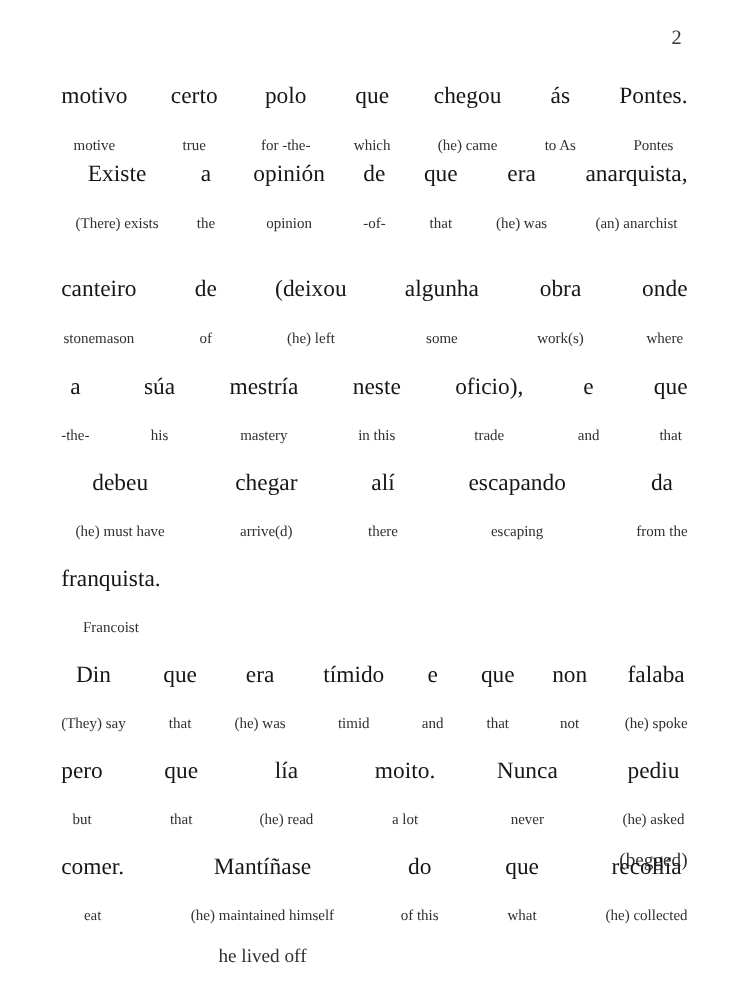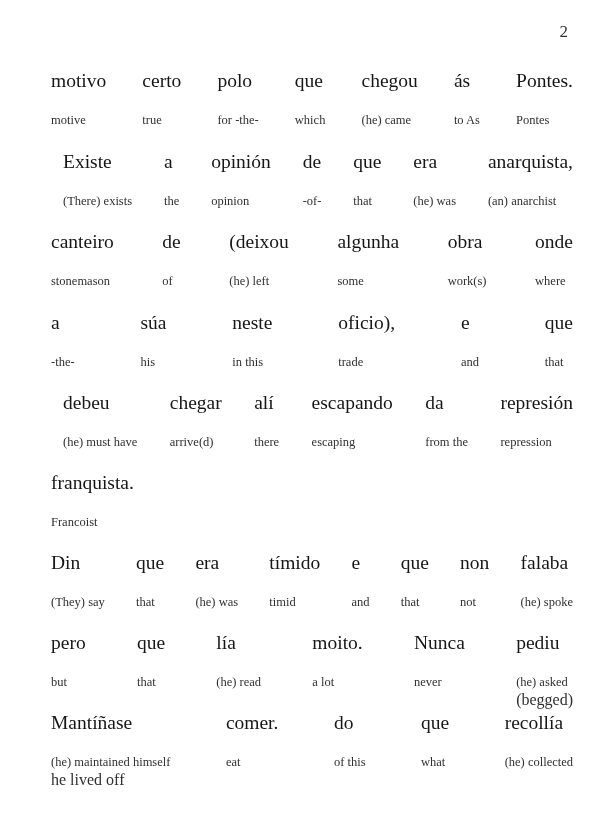--- a/index.html
+++ b/index.html
@@ -39,35 +39,36 @@
   .gloss-line {
     display: flex;
     flex-direction: row;
     align-items: flex-start;
     justify-content: space-between;
     width: 100%;
   }
   .gloss-word {
     display: flex;
     flex-direction: column;
-    align-items: flex-start;
+    align-items: center;
     text-align: center;
+    gap: 17px;
   }
   .src {
     font-size: 19.5px;
     line-height: 1.12;
     color: #161616;
     white-space: nowrap;
     font-family: "Liberation Serif", serif;
   }
   .tgt {
     font-size: 12.5px;
     line-height: 1.3;
     color: #303030;
-    margin-top: 20px;
+    margin-top: 4px;
     white-space: nowrap;
     font-family: "Liberation Serif", serif;
   }
   .tgt2 {
     font-size: 16px;
     line-height: 1.3;
     color: #303030;
     white-space: nowrap;
     font-family: "Liberation Serif", serif;
   }
@@ -107,21 +108,21 @@
           <div class="gloss-word">
             <div class="src">ás</div>
             <div class="tgt">to As</div>
           </div>
           <div class="gloss-word">
             <div class="src">Pontes.</div>
             <div class="tgt">Pontes</div>
           </div>
         </div>
       </div>
-      <div class="gloss-block indent-1" style="top: 151px;">
+      <div class="gloss-block indent-1" style="top: 135px;">
         <div class="gloss-line">
           <div class="gloss-word">
             <div class="src">Existe</div>
             <div class="tgt">(There) exists</div>
           </div>
           <div class="gloss-word">
             <div class="src">a</div>
             <div class="tgt">the</div>
           </div>
           <div class="gloss-word">
@@ -178,20 +179,24 @@
         <div class="gloss-line">
           <div class="gloss-word">
             <div class="src">a</div>
             <div class="tgt">-the-</div>
           </div>
           <div class="gloss-word">
             <div class="src">súa</div>
             <div class="tgt">his</div>
           </div>
           <div class="gloss-word">
+            <div class="src">mestría</div>
+            <div class="tgt">mastery</div>
+          </div>
+          <div class="gloss-word">
             <div class="src">neste</div>
             <div class="tgt">in this</div>
           </div>
           <div class="gloss-word">
             <div class="src">oficio),</div>
             <div class="tgt">trade</div>
           </div>
           <div class="gloss-word">
             <div class="src">e</div>
             <div class="tgt">and</div>
@@ -216,24 +221,20 @@
             <div class="src">alí</div>
             <div class="tgt">there</div>
           </div>
           <div class="gloss-word">
             <div class="src">escapando</div>
             <div class="tgt">escaping</div>
           </div>
           <div class="gloss-word">
             <div class="src">da</div>
             <div class="tgt">from the</div>
-          </div>
-          <div class="gloss-word">
-            <div class="src">represión</div>
-            <div class="tgt">repression</div>
           </div>
         </div>
       </div>
       <div class="gloss-block indent-2" style="top: 472px;">
         <div class="gloss-line" style="justify-content: flex-start;">
           <div class="gloss-word">
             <div class="src">franquista.</div>
             <div class="tgt">Francoist</div>
           </div>
         </div>
@@ -299,29 +300,29 @@
           <div class="gloss-word">
             <div class="src">pediu</div>
             <div class="tgt">(he) asked</div>
             <div class="tgt2">(begged)</div>
           </div>
         </div>
       </div>
       <div class="gloss-block indent-2" style="top: 712px;">
         <div class="gloss-line">
           <div class="gloss-word">
+            <div class="src">comer.</div>
+            <div class="tgt">eat</div>
+          </div>
+          <div class="gloss-word">
             <div class="src">Mantíñase</div>
             <div class="tgt">(he) maintained himself</div>
             <div class="tgt2">he lived off</div>
           </div>
           <div class="gloss-word">
-            <div class="src">comer.</div>
-            <div class="tgt">eat</div>
-          </div>
-          <div class="gloss-word">
             <div class="src">do</div>
             <div class="tgt">of this</div>
           </div>
           <div class="gloss-word">
             <div class="src">que</div>
             <div class="tgt">what</div>
           </div>
           <div class="gloss-word">
             <div class="src">recollía</div>
             <div class="tgt">(he) collected</div>

